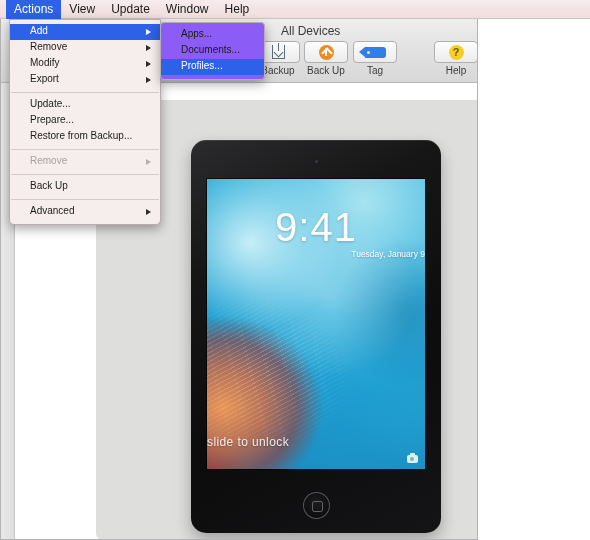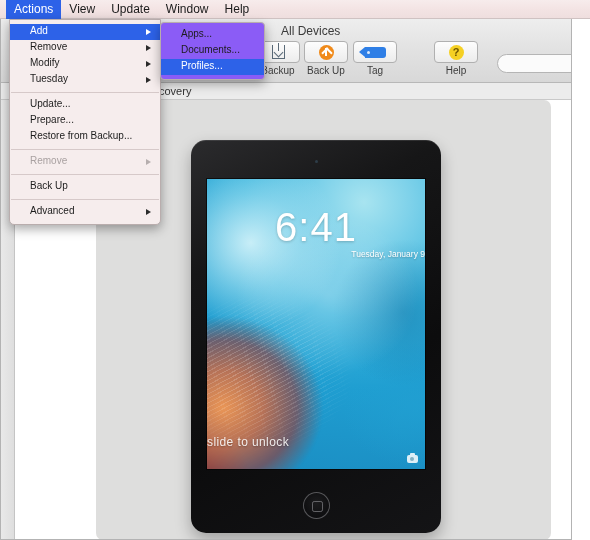--- a/index.html
+++ b/index.html
@@ -33,21 +33,21 @@
   }
   .menubar-item.active {
     background: #2d62e8;
     color: #ffffff;
     font-weight: normal;
   }
 
   
   .appwin {
     position: absolute; left: 0; top: 19px;
-    width: 572px; height: 521px;
+    width: 478px; height: 521px;
     background: #ffffff;
     border: 1px solid #b3b3b3;
     border-top: none;
     overflow: hidden;
   }
   .toolbar {
     position: absolute; left: 0; top: 0;
     width: 588px; height: 64px;
     background: linear-gradient(to bottom, #eeeeee 0%, #e2e2e2 48%, #d8d8d8 100%);
     border-bottom: 1px solid #b8b8b8;
@@ -367,39 +367,36 @@
           <span class="ico-help">?</span>
         </div>
         <div class="lbl">Help</div>
       </div>
 
       <div class="searchbox" title="">
         <span class="search-glass"></span>
       </div>
     </div>
 
-    <div class="subbar">
-      <span class="subbar-text">covery</span>
-    </div>
 
     <div class="canvas">
       <div class="canvas-tex"></div>
     </div>
 
     <div class="ipad">
       <div class="ipad-cam"></div>
 
       <div class="ipad-screen">
         <div class="wall-base"></div>
         <div class="wall-cyan"></div>
         <div class="wall-warm"></div>
         <div class="wall-fibers"></div>
         <div class="wall-haze"></div>
 
-        <div class="lock-time">6:41</div>
+        <div class="lock-time">9:41</div>
         <div class="lock-date">Tuesday, January 9</div>
         <div class="lock-slide">slide to unlock</div>
         <div class="lock-cam"></div>
       </div>
 
       <div class="ipad-home"></div>
     </div>
   </div>
 
   <div class="menubar">
@@ -418,21 +415,21 @@
     </div>
     <div class="mi">
       <span>Remove</span>
       <span class="arrow"></span>
     </div>
     <div class="mi">
       <span>Modify</span>
       <span class="arrow"></span>
     </div>
     <div class="mi">
-      <span>Tuesday</span>
+      <span>Export</span>
       <span class="arrow"></span>
     </div>
 
     <div class="msep"></div>
 
     <div class="mi">
       <span>Update...</span>
     </div>
     <div class="mi">
       <span>Prepare...</span>

